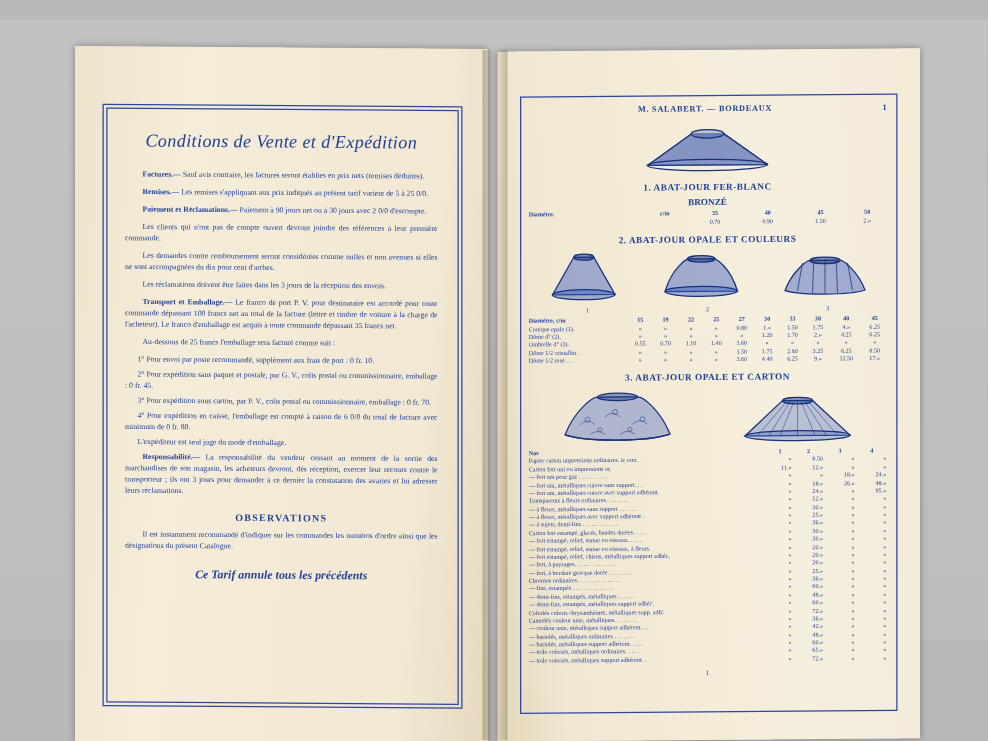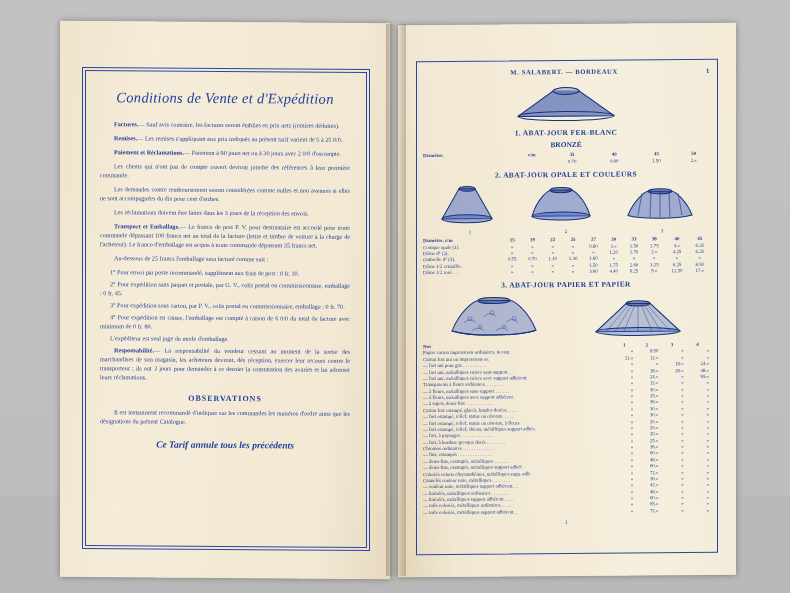--- a/index.html
+++ b/index.html
@@ -6,21 +6,21 @@
   body{
     width:790px;height:593px;
     background:#b9b9b9;
     font-family:"Liberation Serif", serif;
     overflow:hidden;
     position:relative;
   }
   
   #book{
     position:absolute;
-    left:0;top:0;width:790px;height:496px;
+    left:0;top:16px;width:790px;height:496px;
     background:
       linear-gradient(180deg,#c2c2c2 0%,#bdbdbd 100%);
   }
   .page{
     position:absolute;
     background:#f3ead6;
     box-shadow:0 0 6px rgba(0,0,0,.35);
   }
   #page-left{
     left:60px;top:22px;width:330px;height:556px;
@@ -335,21 +335,21 @@
           <td class="c">6.25</td>
           <td class="c">9.»</td>
           <td class="c">12.50</td>
           <td class="c">17.»</td>
         </tr>
       </tbody>
         </table>
 
       <div class="sect-title" style="margin-top:5px;">
         <span class="num">3.</span>
-        <span>ABAT-JOUR PAPIER ET PAPIER</span>
+        <span>ABAT-JOUR OPALE ET CARTON</span>
       </div>
 
       <div class="figs">
         <svg width="100" height="50" viewBox="0 0 100 50">
           <g stroke="#16327e" fill="#4a69c4" fill-opacity=".4" stroke-width="1">
             <path d="M34 8 C30 8 16 18 8 38 C26 44 74 44 92 38 C84 18 70 8 66 8 Z"></path>
             <path d="M8 38 C26 44 74 44 92 38" fill="none"></path>
             <ellipse cx="50" cy="8" rx="16" ry="3" fill="#16327e" fill-opacity=".45"></ellipse>
             <g stroke-width=".5" fill="none" opacity=".8">
               <path d="M20 30 q6 -6 12 0 M40 24 q6 -6 12 0 M62 30 q6 -6 12 0 M28 38 q6 -5 12 0 M52 38 q6 -5 12 0"></path>

